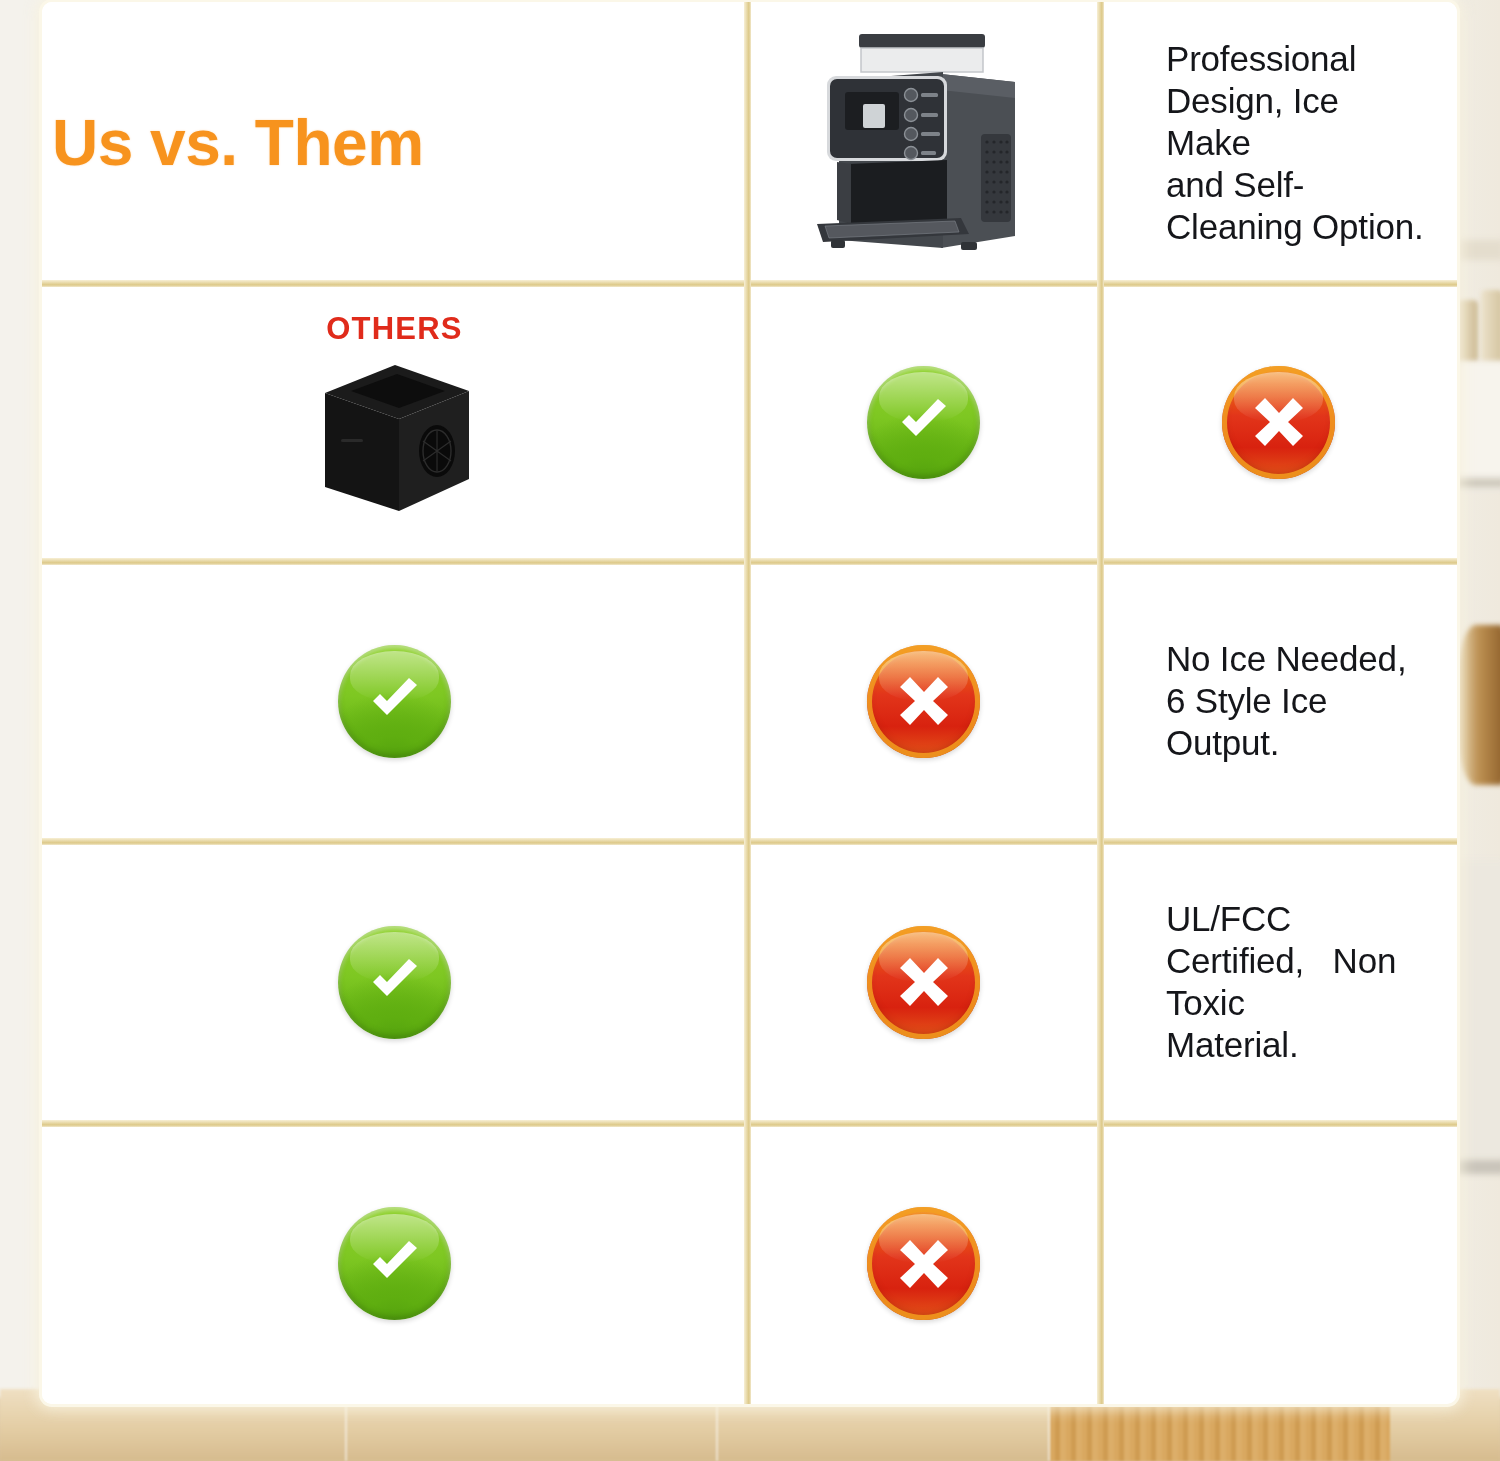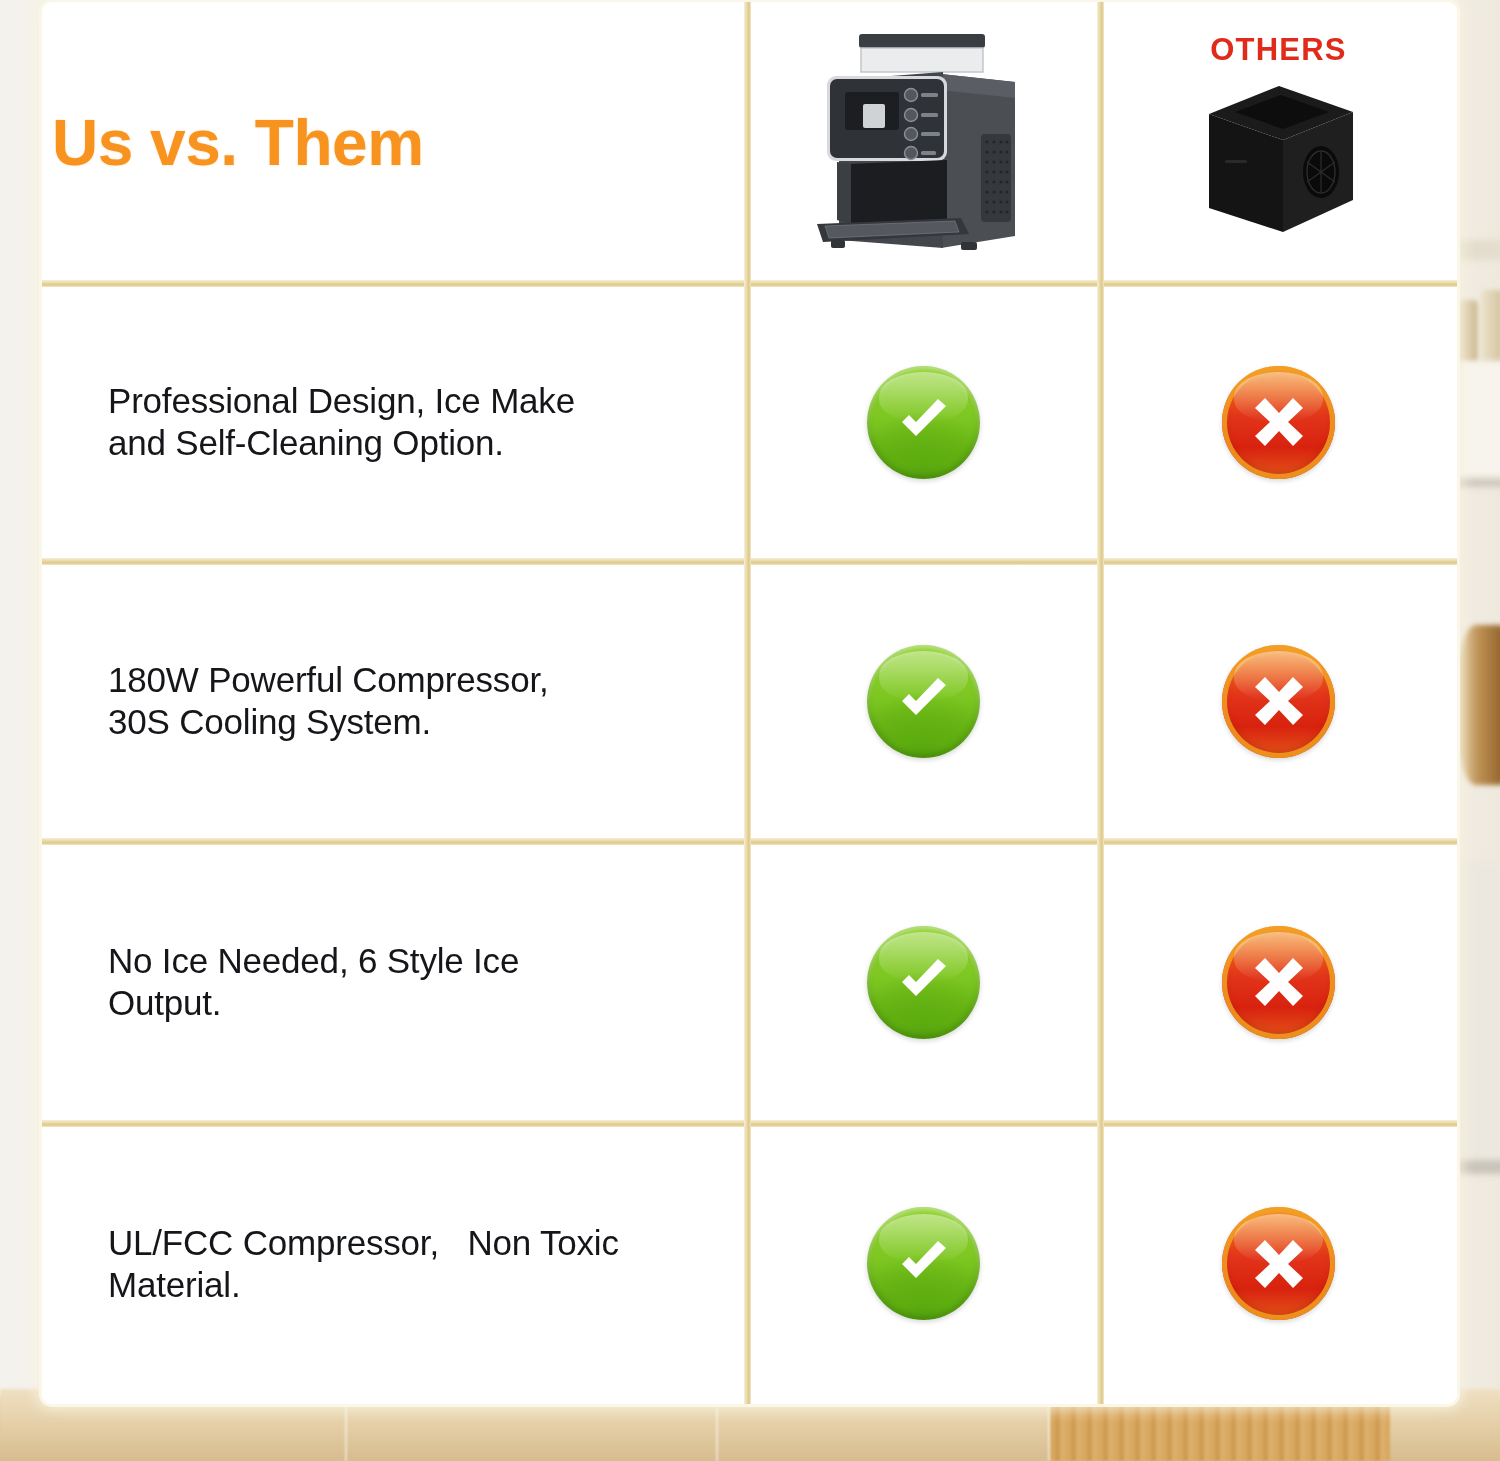--- a/index.html
+++ b/index.html
@@ -298,62 +298,58 @@
             <circle cx="200" cy="178" r="1.6"></circle>
             <circle cx="206" cy="178" r="1.6"></circle>
           <circle cx="186" cy="188" r="1.6"></circle>
             <circle cx="193" cy="188" r="1.6"></circle>
             <circle cx="200" cy="188" r="1.6"></circle>
             <circle cx="206" cy="188" r="1.6"></circle>
         </g>
       </svg>
     </div>
 
+    <div class="cell feature-cell">
+      <div class="feature-text">Professional Design, Ice Make
+and Self-Cleaning Option.</div>
+    </div>
+
     <div class="cell header-cell">
       <div class="others-label">OTHERS</div>
       <svg class="product-other" viewBox="0 0 176 176">
 
         <path d="M18 42 L88 14 L162 40 L92 68 Z" fill="#1b1b1b"></path>
         <path d="M44 40 L90 23 L138 40 L92 57 Z" fill="#0d0d0d"></path>
 
         <path d="M18 42 L92 68 L92 160 L18 136 Z" fill="#141414"></path>
 
         <path d="M92 68 L162 40 L162 128 L92 160 Z" fill="#1f1f1f"></path>
 
         <ellipse cx="130" cy="100" rx="18" ry="26" fill="#0a0a0a"></ellipse>
         <ellipse cx="130" cy="100" rx="14" ry="21" fill="none" stroke="#2c2c2c" stroke-width="1.4"></ellipse>
         <path d="M130 80 L130 120 M116 90 L144 110 M116 110 L144 90" stroke="#2c2c2c" stroke-width="1.2"></path>
 
         <rect x="34" y="88" width="22" height="3" rx="1.5" fill="#2a2a2a"></rect>
       </svg>
     </div>
-
-    <div class="cell feature-cell">
-      <div class="feature-text">Professional Design, Ice Make
-and Self-Cleaning Option.</div>
-    </div>
     <div class="cell">
       <div class="badge check">
         <svg width="62" height="62" viewBox="0 0 62 62">
             <path d="M9 31 L23 45 L53 15 L45 8 L23 31 L16 24 Z" fill="#ffffff"></path>
           </svg>
       </div>
     </div>
     <div class="cell">
       <div class="badge cross">
         <svg width="60" height="60" viewBox="0 0 60 60">
             <path d="M30 21 L44 6 L54 16 L39 30 L54 44 L44 54 L30 39 L16 54 L6 44 L21 30 L6 16 L16 6 Z" fill="#ffffff"></path>
           </svg>
       </div>
     </div>
 
-    <div class="cell feature-cell">
-      <div class="feature-text">180W Powerful Compressor,
-30S Cooling System.</div>
-    </div>
     <div class="cell">
       <div class="badge check">
         <svg width="62" height="62" viewBox="0 0 62 62">
             <path d="M9 31 L23 45 L53 15 L45 8 L23 31 L16 24 Z" fill="#ffffff"></path>
           </svg>
       </div>
     </div>
     <div class="cell">
       <div class="badge cross">
         <svg width="60" height="60" viewBox="0 0 60 60">
@@ -375,21 +371,21 @@
     </div>
     <div class="cell">
       <div class="badge cross">
         <svg width="60" height="60" viewBox="0 0 60 60">
             <path d="M30 21 L44 6 L54 16 L39 30 L54 44 L44 54 L30 39 L16 54 L6 44 L21 30 L6 16 L16 6 Z" fill="#ffffff"></path>
           </svg>
       </div>
     </div>
 
     <div class="cell feature-cell">
-      <div class="feature-text">UL/FCC Compressor,   Non Toxic
+      <div class="feature-text">UL/FCC Certified,   Non Toxic
 Material.</div>
     </div>
     <div class="cell">
       <div class="badge check">
         <svg width="62" height="62" viewBox="0 0 62 62">
             <path d="M9 31 L23 45 L53 15 L45 8 L23 31 L16 24 Z" fill="#ffffff"></path>
           </svg>
       </div>
     </div>
     <div class="cell">

